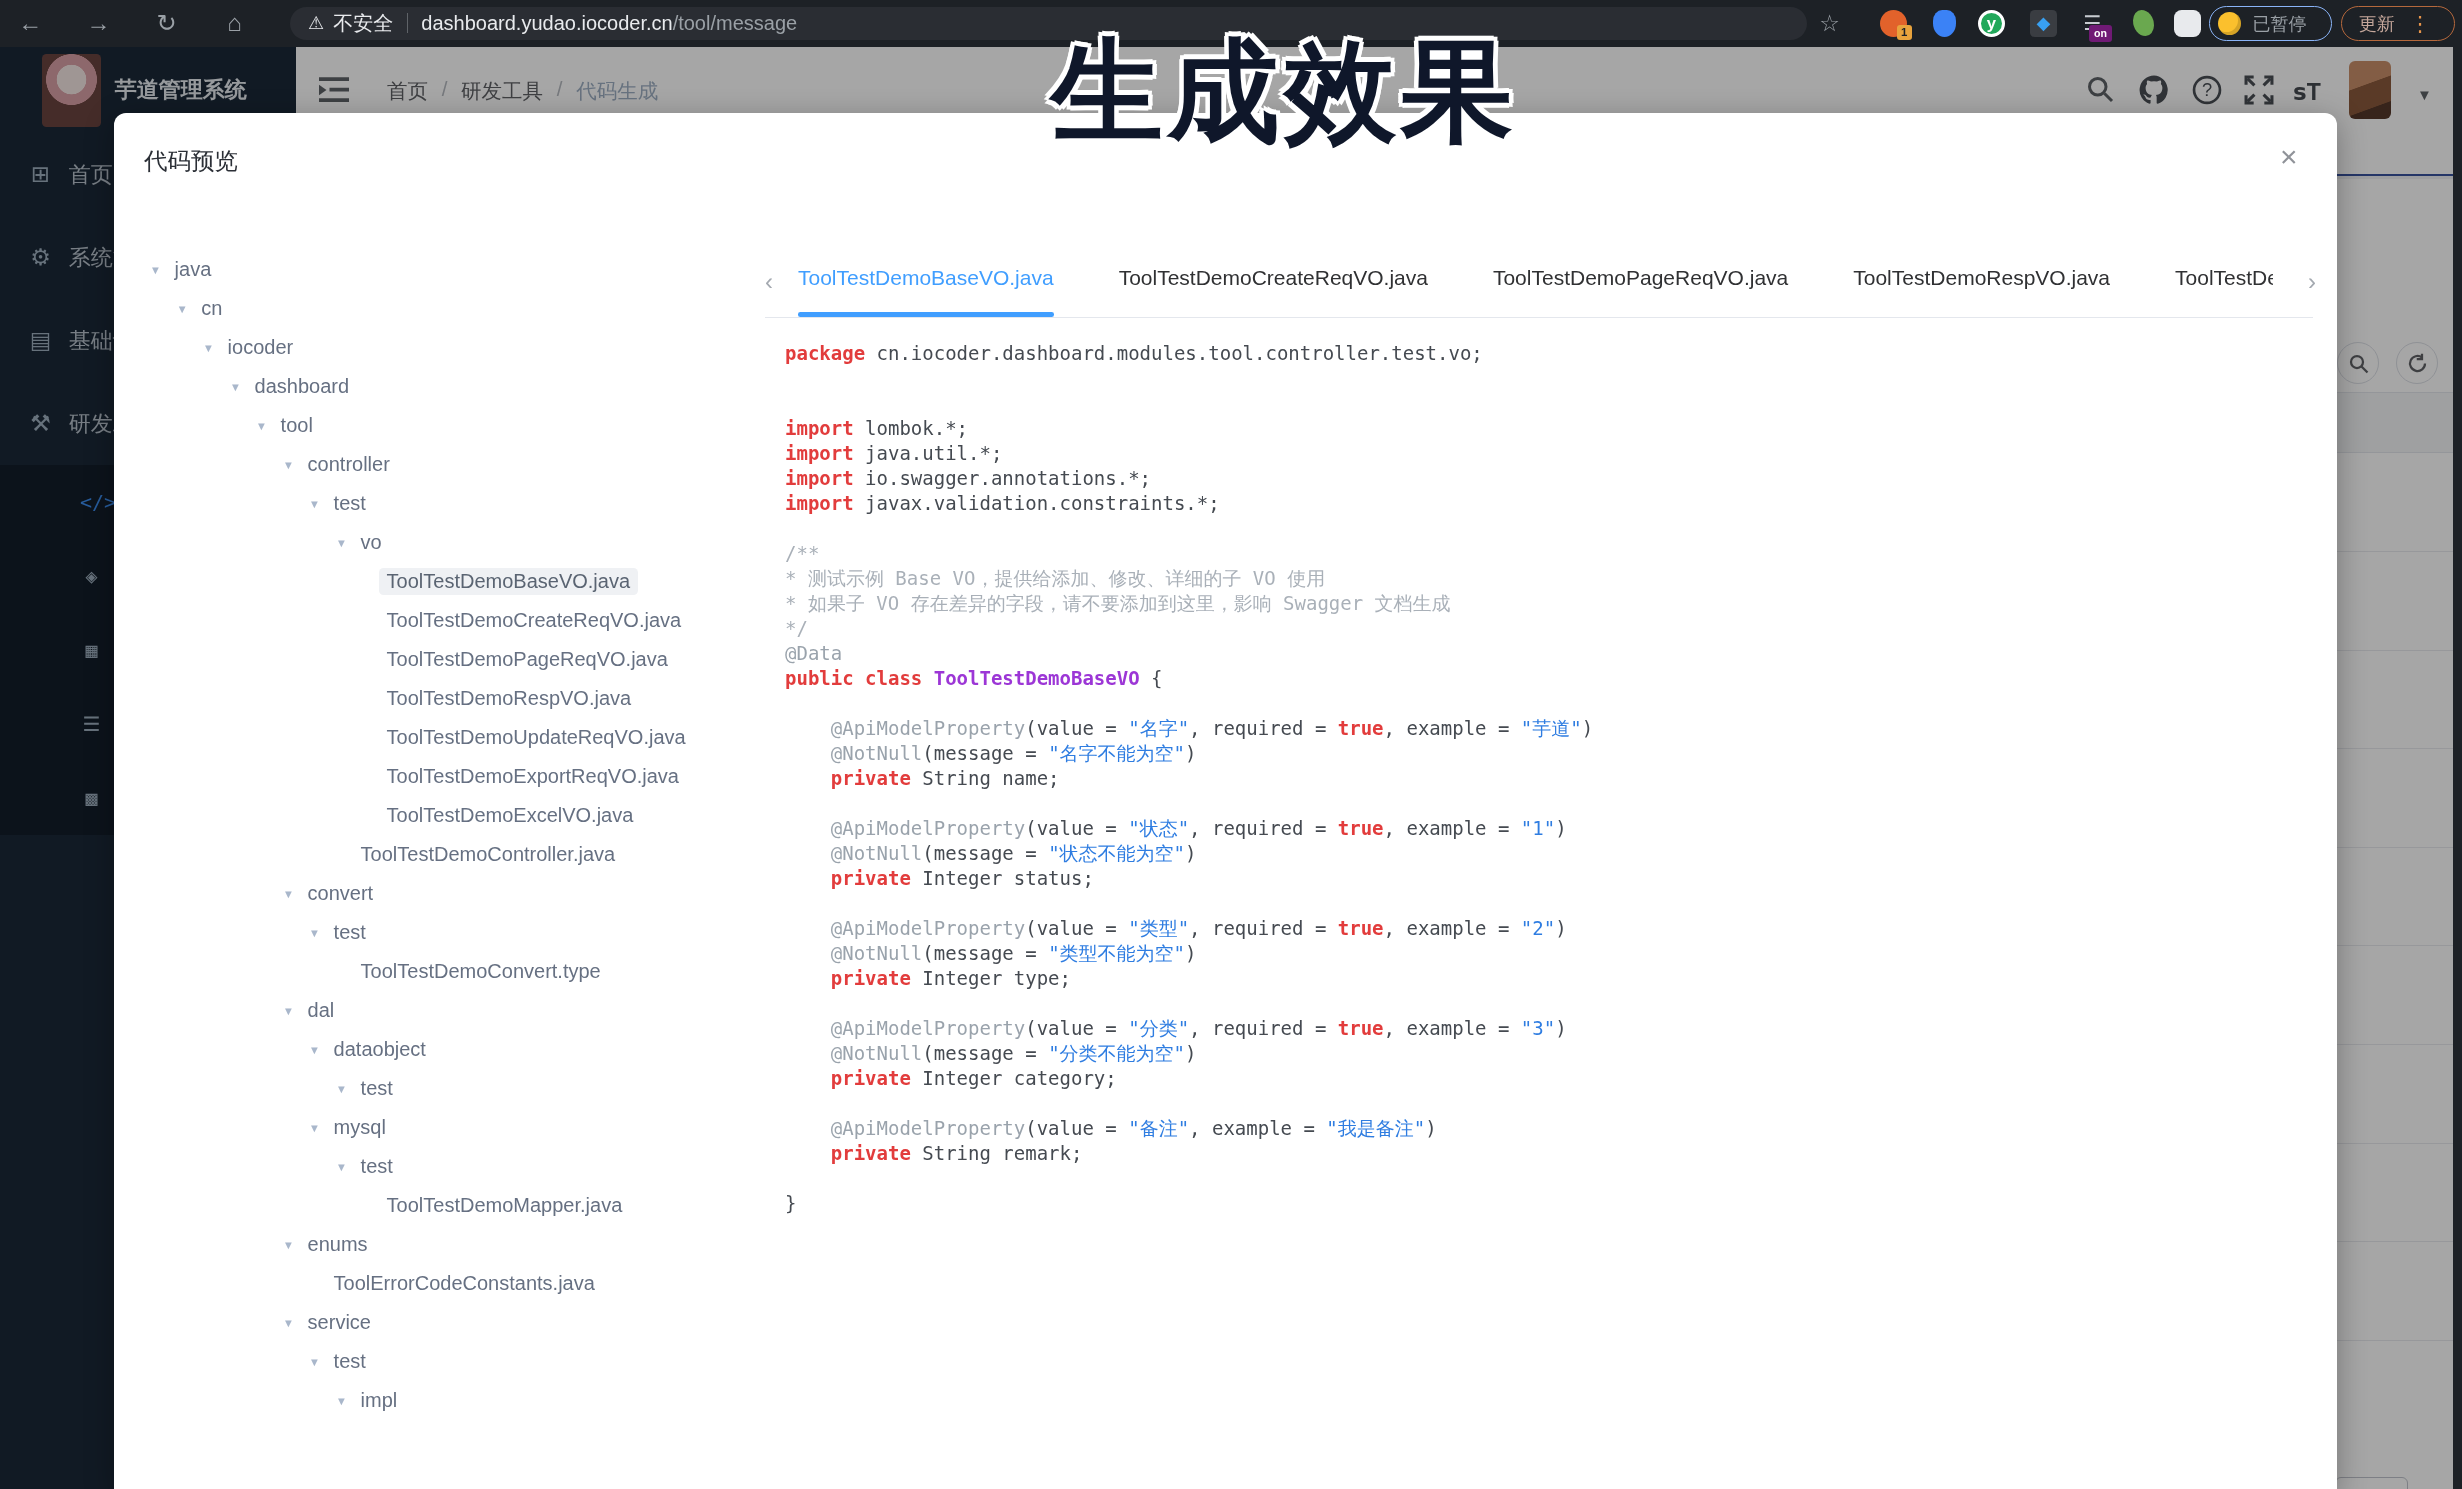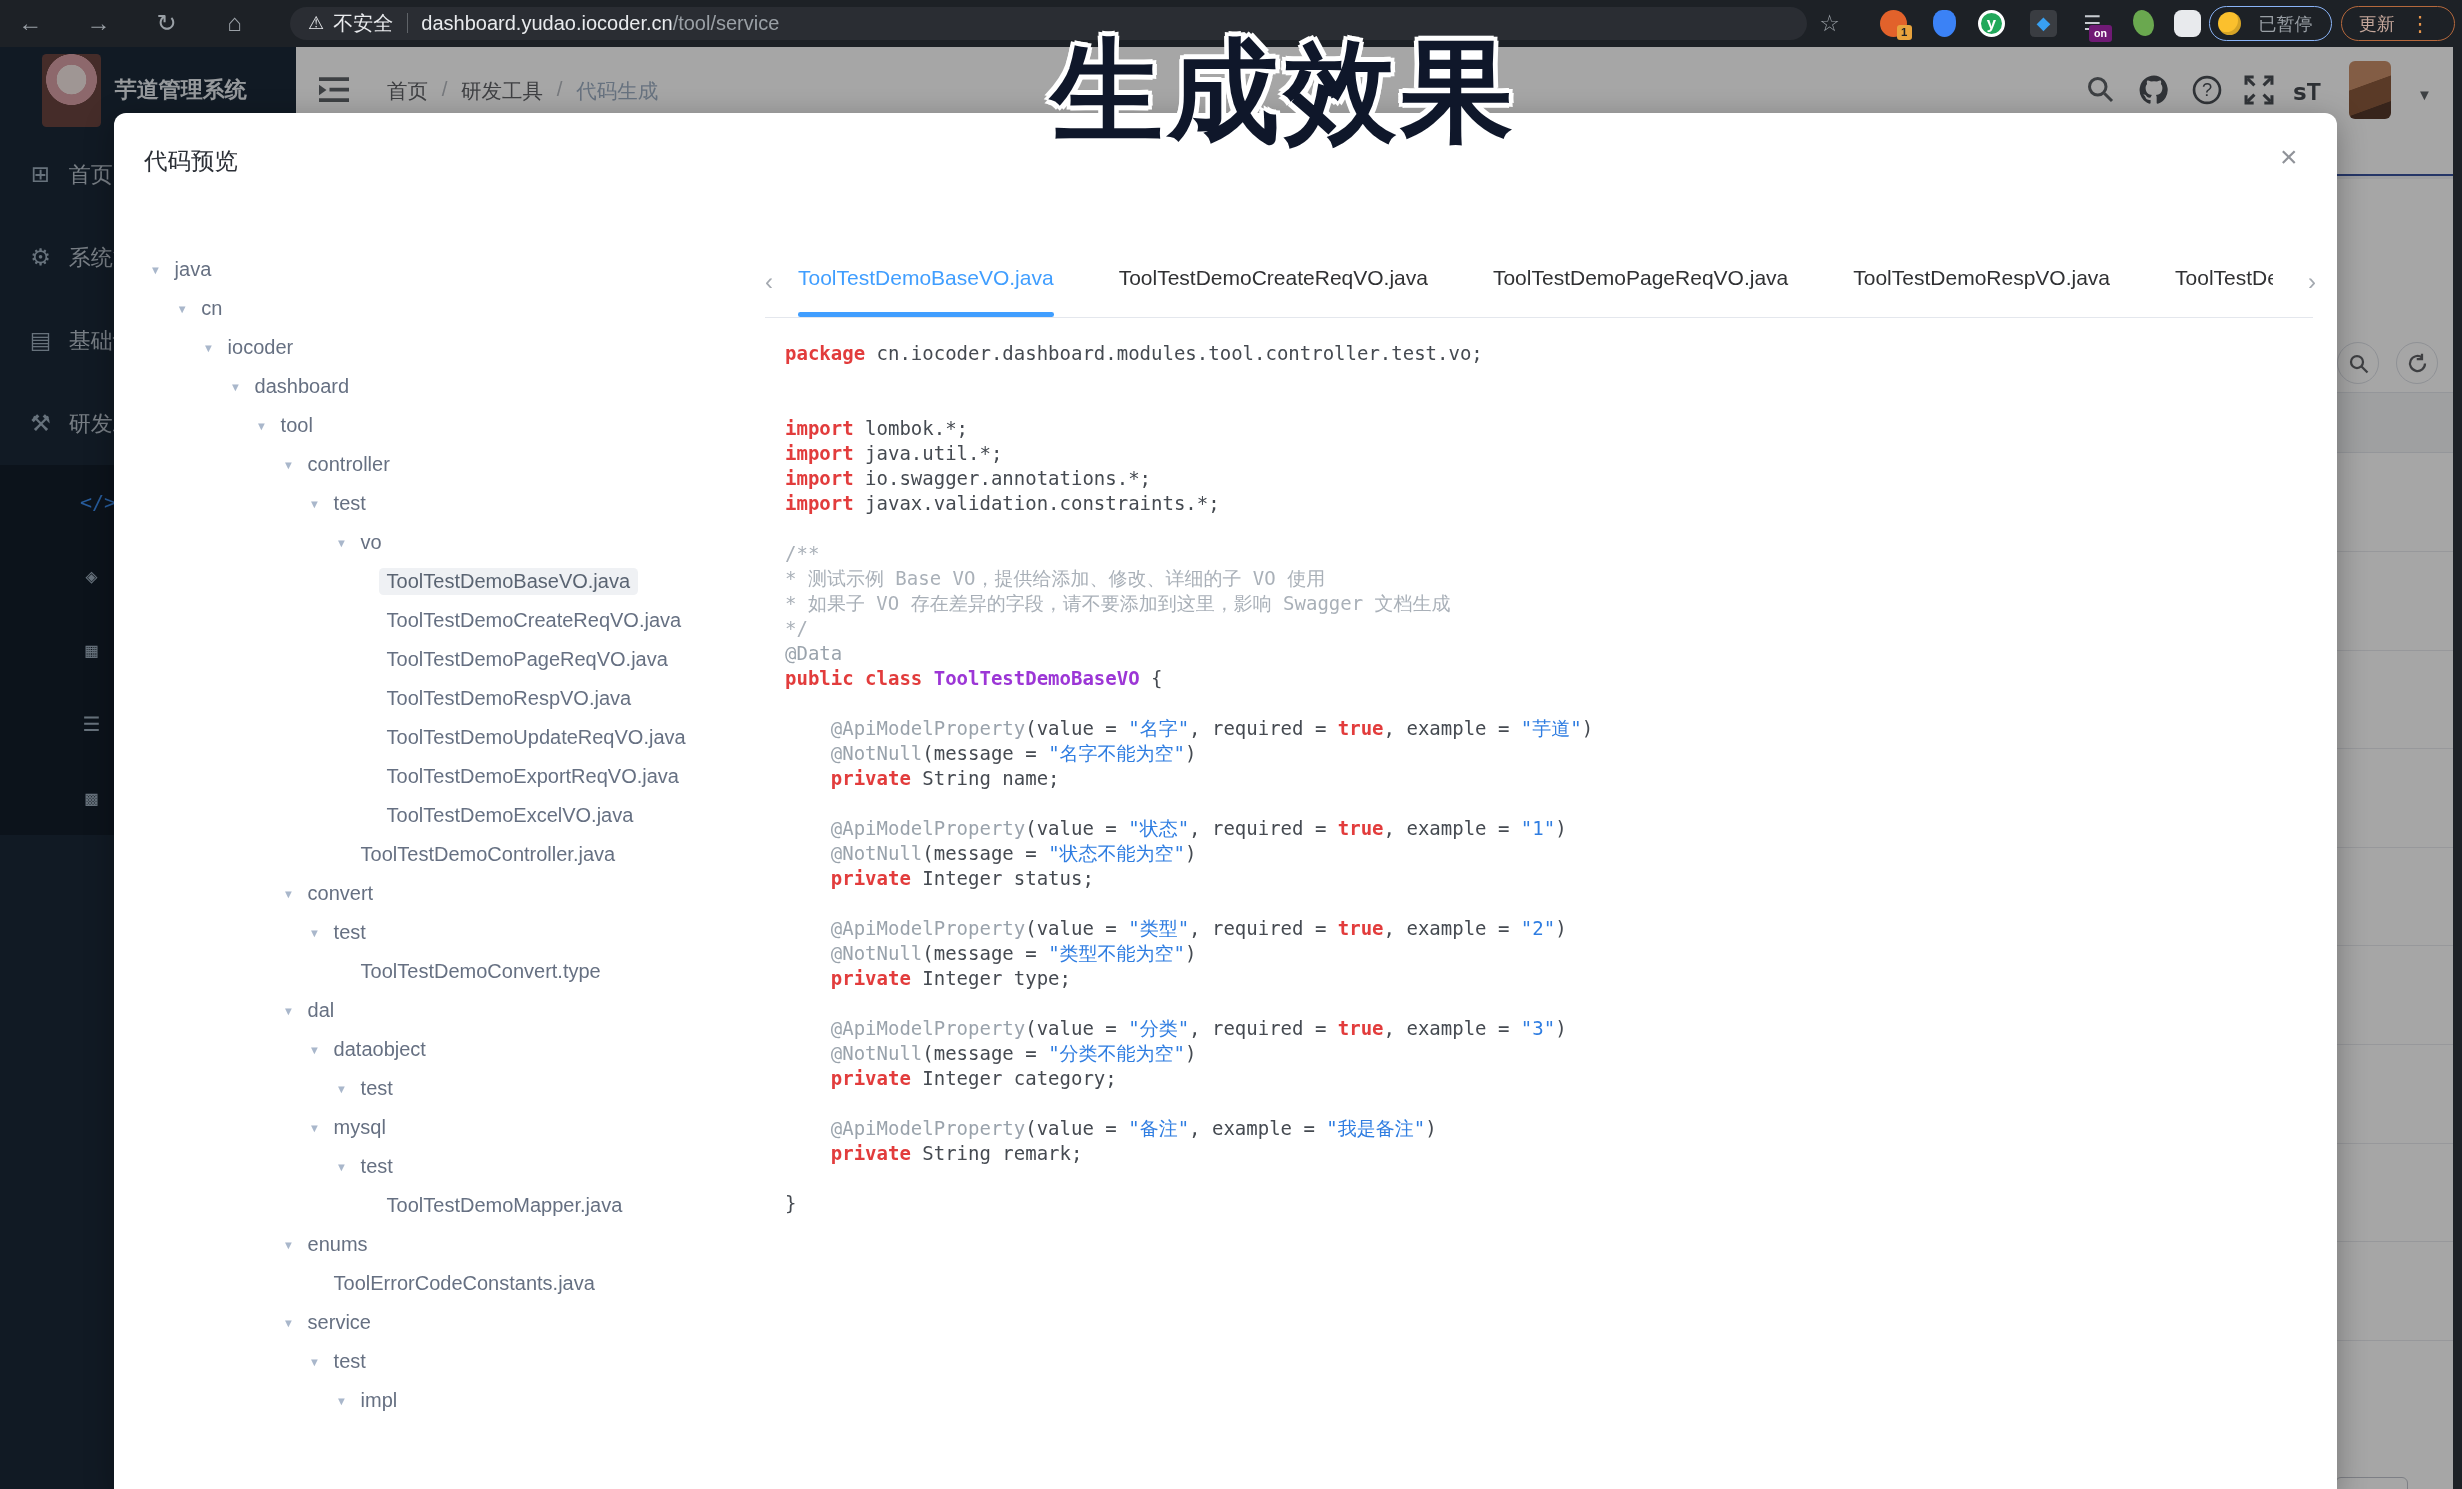--- a/index.html
+++ b/index.html
@@ -24,21 +24,21 @@
     background:#e8a33d; border-radius:3px; color:#1d2126; font-size:11.4px;
     text-align:center; line-height:15px; font-weight:bold; }
   .on-badge { position:absolute; right:-6px; bottom:-4.6px; width:23px; height:16.7px;
     background:#701a75; border-radius:3px; color:#fff; font-size:10.6px;
     text-align:center; line-height:16.7px; font-weight:bold; }
   .pill { position:absolute; top:6px; height:35px; border-radius:17.4px;
     display:flex; align-items:center; }
   .paused-pill { left:2209px; width:123px; border:1.5px solid #8ab4f8; }
   .face { width:23px; height:23px; border-radius:50%; background:#fbc02d; margin-left:7.6px;
     box-shadow: inset -3px -3px 0 rgba(0,0,0,.15); }
-  .paused-txt { color:#9aa0a6; font-size:18px; margin-left:18px; }
+  .paused-txt { color:#9aa0a6; font-size:18px; margin-left:12px; }
   .update-pill { left:2341px; width:114px; border:1.5px solid #b5683c; }
   .update-txt { color:#c5a79b; font-size:18px; margin-left:16.7px; }
   .menu-dots { color:#e8954a; font-size:21px; margin-left:15px; letter-spacing:0; }
 
   
   .app { position:absolute; left:0; top:47px; width:2462px; height:1443px; }
   .logo-area { position:absolute; left:0; top:0; width:296px; height:86px;
     background:#1b2938; z-index:10; display:flex; align-items:center; }
   .logo-img { width:59px; height:73px; margin-left:42px; border-radius:4.6px;
     background:radial-gradient(circle at 50% 35%, #f5e7e4 0 26%, #d9a0a6 27% 45%, #6b4440 46%); }
@@ -132,21 +132,21 @@
 <div class="browser-bar">
   <div class="nav-ico" style="left:13.7px">←</div>
   <div class="nav-ico" style="left:82px">→</div>
   <div class="nav-ico" style="left:150px">↻</div>
   <div class="nav-ico" style="left:218px">⌂</div>
   <div class="url-pill">
     <span class="warn-ico">⚠</span>
     <span class="sec-label">不安全</span>
     <span class="url-sep"></span>
     <span class="url-host">dashboard.yudao.iocoder.cn</span>
-    <span class="url-path">/tool/service</span>
+    <span class="url-path">/tool/message</span>
   </div>
   <div class="nav-ico" style="left:1813px; font-size:23px;">☆</div>
   <div class="ext" style="left:1880px; background:#e2622b;">
     <span class="badge">1</span>
   </div>
   <div class="ext" style="left:1933px; background:#3b82f6; width:23px; height:27px; border-radius:40% 40% 50% 50%;"></div>
   <div class="ext" style="left:1978px; background:#21a85a; border:3px solid #fff; color:#fff; font-size:16.7px; text-align:center; line-height:21px; font-weight:bold;">y</div>
   <div class="ext" style="left:2030px; background:#3a3d42; color:#38a0f2; font-size:18px; text-align:center; line-height:27px; border-radius:4.6px;">◆</div>
   <div class="ext" style="left:2079px; background:transparent; color:#c7cbd0; font-size:20px; text-align:center; line-height:27px; border-radius:0;">☰<span class="on-badge">on</span></div>
   <div class="ext" style="left:2133px; background:#6aa84f; width:21px; height:26px; border-radius:40% 60% 40% 60%;"></div>

